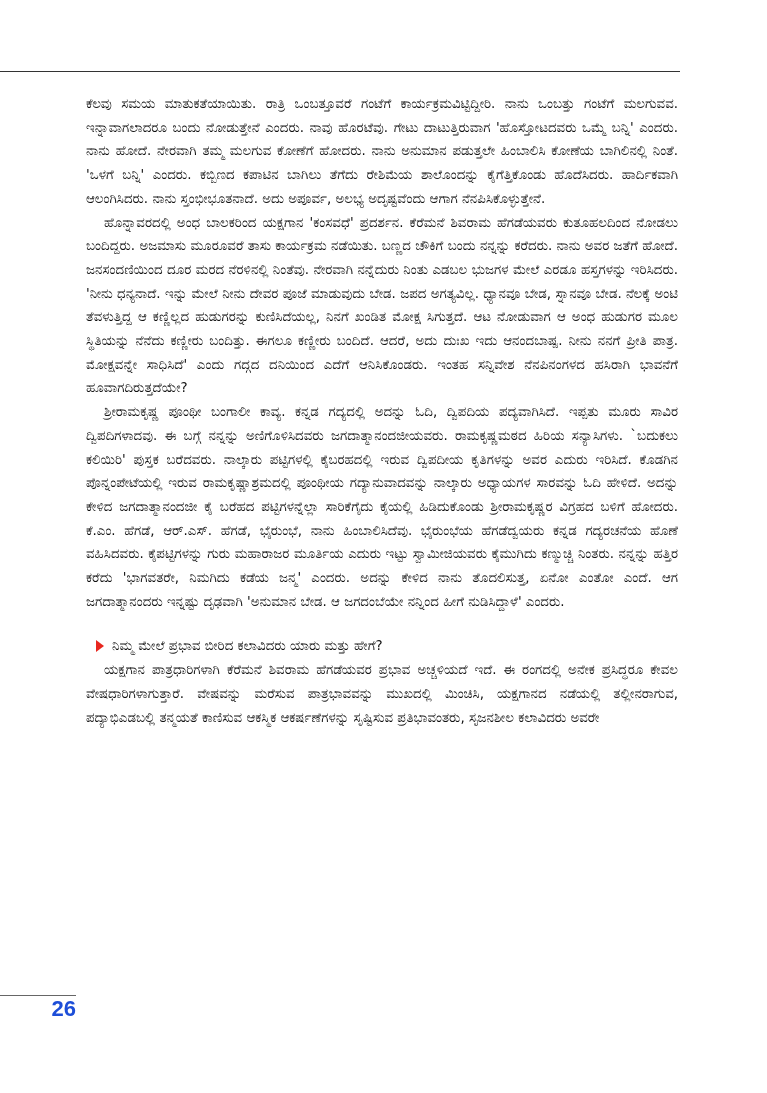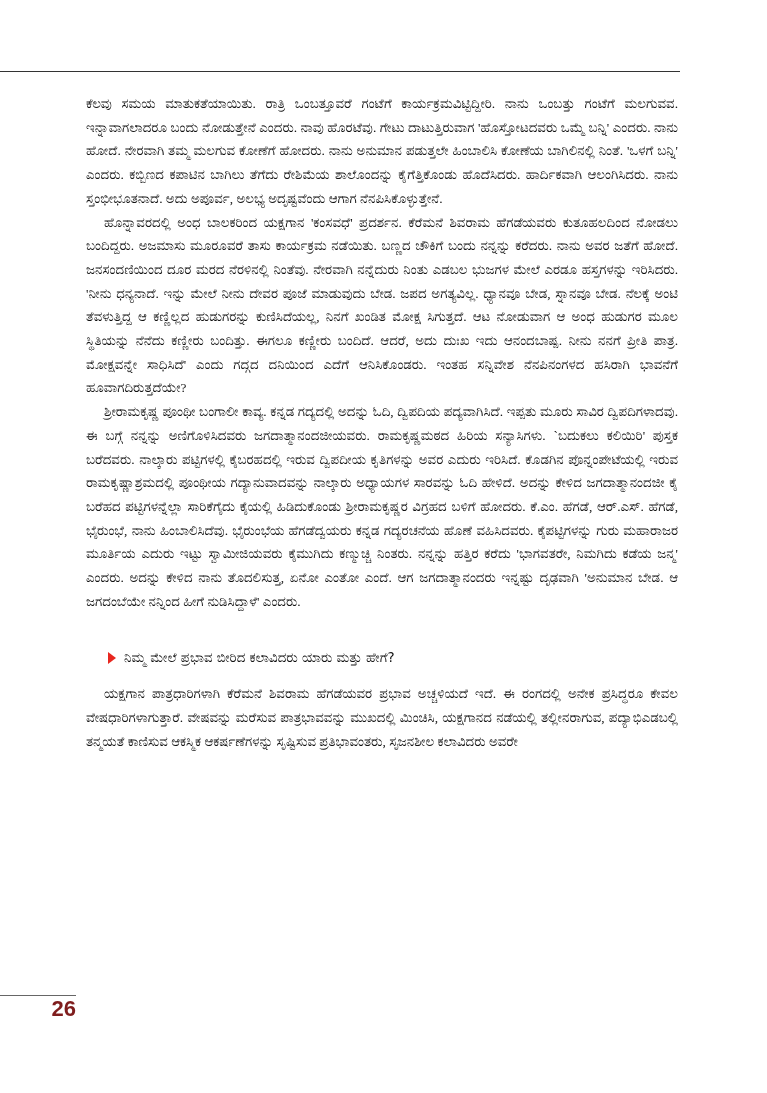--- a/index.html
+++ b/index.html
@@ -1,29 +1,29 @@
 <!DOCTYPE html>
 <html><head>
 <meta charset="utf-8">
 <style>
   html, body { margin:0; padding:0; background:#ffffff; }
   body { width:767px; height:1093px; position:relative; overflow:hidden;
          font-family:"DejaVu Sans", sans-serif; color:#111; }
   .top-rule { position:absolute; left:0; top:71px; width:680px; height:1px; background:#333; }
   .text-block { position:absolute; left:86px; top:92px; width:592px; }
-  .para { margin:0; font-size:13.4px; line-height:23.7px; text-align:justify;font-family:Liberation Serif, serif; }
+  .para { margin:0; font-size:13.4px; line-height:23.7px; text-align:justify; }
   .para.indent { text-indent:18px; }
   .gap { height:21px; }
-  .question { position:relative; margin:12px; font-size:13.4px; line-height:23.7px; padding-left:26px; }
+  .question { position:relative; margin:0; font-size:13.4px; line-height:23.7px; padding-left:26px; }
   .q-marker { position:absolute; left:10px; top:6px; width:0; height:0;
               border-top:6px solid transparent; border-bottom:6px solid transparent;
               border-left:8px solid #e8271f; }
   .footer-rule { position:absolute; left:0; top:995px; width:76px; height:1px; background:#666; }
   .page-number { position:absolute; left:0; top:996px; width:76px; text-align:right;
-                 font-family:"Liberation Sans", sans-serif; font-weight:bold; font-size:22px; color:#7f1d1d; }
+                 font-family:"Liberation Sans", sans-serif; font-weight:bold; font-size:22px; color:#1d4ed8; }
 </style>
 </head>
 <body>
 
 <div class="top-rule"></div>
 
 <div class="text-block">
   <p class="para">ಕೆಲವು ಸಮಯ ಮಾತುಕತೆಯಾಯಿತು. ರಾತ್ರಿ ಒಂಬತ್ತೂವರೆ ಗಂಟೆಗೆ ಕಾರ್ಯಕ್ರಮವಿಟ್ಟಿದ್ದೀರಿ. ನಾನು ಒಂಬತ್ತು ಗಂಟೆಗೆ ಮಲಗುವವ. ಇನ್ನಾವಾಗಲಾದರೂ ಬಂದು ನೋಡುತ್ತೇನೆ ಎಂದರು. ನಾವು ಹೊರಟೆವು. ಗೇಟು ದಾಟುತ್ತಿರುವಾಗ 'ಹೊಸ್ತೋಟದವರು ಒಮ್ಮೆ ಬನ್ನಿ' ಎಂದರು. ನಾನು ಹೋದೆ. ನೇರವಾಗಿ ತಮ್ಮ ಮಲಗುವ ಕೋಣೆಗೆ ಹೋದರು. ನಾನು ಅನುಮಾನ ಪಡುತ್ತಲೇ ಹಿಂಬಾಲಿಸಿ ಕೋಣೆಯ ಬಾಗಿಲಿನಲ್ಲಿ ನಿಂತೆ. 'ಒಳಗೆ ಬನ್ನಿ' ಎಂದರು. ಕಬ್ಬಿಣದ ಕಪಾಟಿನ ಬಾಗಿಲು ತೆಗೆದು ರೇಶಿಮೆಯ ಶಾಲೊಂದನ್ನು ಕೈಗೆತ್ತಿಕೊಂಡು ಹೊದೆಸಿದರು. ಹಾರ್ದಿಕವಾಗಿ ಆಲಂಗಿಸಿದರು. ನಾನು ಸ್ತಂಭೀಭೂತನಾದೆ. ಅದು ಅಪೂರ್ವ, ಅಲಭ್ಯ ಅದೃಷ್ಟವೆಂದು ಆಗಾಗ ನೆನಪಿಸಿಕೊಳ್ಳುತ್ತೇನೆ.</p>
   <p class="para indent">ಹೊನ್ನಾವರದಲ್ಲಿ ಅಂಧ ಬಾಲಕರಿಂದ ಯಕ್ಷಗಾನ 'ಕಂಸವಧೆ' ಪ್ರದರ್ಶನ. ಕೆರೆಮನೆ ಶಿವರಾಮ ಹೆಗಡೆಯವರು ಕುತೂಹಲದಿಂದ ನೋಡಲು ಬಂದಿದ್ದರು. ಅಜಮಾಸು ಮೂರೂವರೆ ತಾಸು ಕಾರ್ಯಕ್ರಮ ನಡೆಯಿತು. ಬಣ್ಣದ ಚೌಕಿಗೆ ಬಂದು ನನ್ನನ್ನು ಕರೆದರು. ನಾನು ಅವರ ಜತೆಗೆ ಹೋದೆ. ಜನಸಂದಣಿಯಿಂದ ದೂರ ಮರದ ನೆರಳಿನಲ್ಲಿ ನಿಂತೆವು. ನೇರವಾಗಿ ನನ್ನೆದುರು ನಿಂತು ಎಡಬಲ ಭುಜಗಳ ಮೇಲೆ ಎರಡೂ ಹಸ್ತಗಳನ್ನು ಇರಿಸಿದರು. 'ನೀನು ಧನ್ಯನಾದೆ. ಇನ್ನು ಮೇಲೆ ನೀನು ದೇವರ ಪೂಜೆ ಮಾಡುವುದು ಬೇಡ. ಜಪದ ಅಗತ್ಯವಿಲ್ಲ. ಧ್ಯಾನವೂ ಬೇಡ, ಸ್ನಾನವೂ ಬೇಡ. ನೆಲಕ್ಕೆ ಅಂಟಿ ತೆವಳುತ್ತಿದ್ದ ಆ ಕಣ್ಣಿಲ್ಲದ ಹುಡುಗರನ್ನು ಕುಣಿಸಿದೆಯಲ್ಲ, ನಿನಗೆ ಖಂಡಿತ ಮೋಕ್ಷ ಸಿಗುತ್ತದೆ. ಆಟ ನೋಡುವಾಗ ಆ ಅಂಧ ಹುಡುಗರ ಮೂಲ ಸ್ಥಿತಿಯನ್ನು ನೆನೆದು ಕಣ್ಣೀರು ಬಂದಿತ್ತು. ಈಗಲೂ ಕಣ್ಣೀರು ಬಂದಿದೆ. ಆದರೆ, ಅದು ದುಃಖ ಇದು ಆನಂದಬಾಷ್ಪ. ನೀನು ನನಗೆ ಪ್ರೀತಿ ಪಾತ್ರ. ಮೋಕ್ಷವನ್ನೇ ಸಾಧಿಸಿದೆ' ಎಂದು ಗದ್ಗದ ದನಿಯಿಂದ ಎದೆಗೆ ಆನಿಸಿಕೊಂಡರು. ಇಂತಹ ಸನ್ನಿವೇಶ ನೆನಪಿನಂಗಳದ ಹಸಿರಾಗಿ ಭಾವನೆಗೆ ಹೂವಾಗದಿರುತ್ತದೆಯೇ?</p>
   <p class="para indent">ಶ್ರೀರಾಮಕೃಷ್ಣ ಪೂಂಥೀ ಬಂಗಾಲೀ ಕಾವ್ಯ. ಕನ್ನಡ ಗದ್ಯದಲ್ಲಿ ಅದನ್ನು ಓದಿ, ದ್ವಿಪದಿಯ ಪದ್ಯವಾಗಿಸಿದೆ. ಇಪ್ಪತು ಮೂರು ಸಾವಿರ ದ್ವಿಪದಿಗಳಾದವು. ಈ ಬಗ್ಗೆ ನನ್ನನ್ನು ಅಣಿಗೊಳಿಸಿದವರು ಜಗದಾತ್ಮಾನಂದಜೀಯವರು. ರಾಮಕೃಷ್ಣಮಠದ ಹಿರಿಯ ಸನ್ಯಾಸಿಗಳು. `ಬದುಕಲು ಕಲಿಯಿರಿ' ಪುಸ್ತಕ ಬರೆದವರು. ನಾಲ್ಕಾರು ಪಟ್ಟಿಗಳಲ್ಲಿ ಕೈಬರಹದಲ್ಲಿ ಇರುವ ದ್ವಿಪದೀಯ ಕೃತಿಗಳನ್ನು ಅವರ ಎದುರು ಇರಿಸಿದೆ. ಕೊಡಗಿನ ಪೊನ್ನಂಪೇಟೆಯಲ್ಲಿ ಇರುವ ರಾಮಕೃಷ್ಣಾಶ್ರಮದಲ್ಲಿ ಪೂಂಥೀಯ ಗದ್ಯಾನುವಾದವನ್ನು ನಾಲ್ಕಾರು ಅಧ್ಯಾಯಗಳ ಸಾರವನ್ನು ಓದಿ ಹೇಳಿದೆ. ಅದನ್ನು ಕೇಳಿದ ಜಗದಾತ್ಮಾನಂದಜೀ ಕೈ ಬರೆಹದ ಪಟ್ಟಿಗಳನ್ನೆಲ್ಲಾ ಸಾರಿಕೆಗೈದು ಕೈಯಲ್ಲಿ ಹಿಡಿದುಕೊಂಡು ಶ್ರೀರಾಮಕೃಷ್ಣರ ವಿಗ್ರಹದ ಬಳಿಗೆ ಹೋದರು. ಕೆ.ಎಂ. ಹೆಗಡೆ, ಆರ್.ಎಸ್. ಹೆಗಡೆ, ಭೈರುಂಭೆ, ನಾನು ಹಿಂಬಾಲಿಸಿದೆವು. ಭೈರುಂಭೆಯ ಹೆಗಡೆದ್ವಯರು ಕನ್ನಡ ಗದ್ಯರಚನೆಯ ಹೊಣೆ ವಹಿಸಿದವರು. ಕೈಪಟ್ಟಿಗಳನ್ನು ಗುರು ಮಹಾರಾಜರ ಮೂರ್ತಿಯ ಎದುರು ಇಟ್ಟು ಸ್ವಾಮೀಜಿಯವರು ಕೈಮುಗಿದು ಕಣ್ಮುಚ್ಚಿ ನಿಂತರು. ನನ್ನನ್ನು ಹತ್ತಿರ ಕರೆದು 'ಭಾಗವತರೇ, ನಿಮಗಿದು ಕಡೆಯ ಜನ್ಮ' ಎಂದರು. ಅದನ್ನು ಕೇಳಿದ ನಾನು ತೊದಲಿಸುತ್ತ, ಏನೋ ಎಂತೋ ಎಂದೆ. ಆಗ ಜಗದಾತ್ಮಾನಂದರು ಇನ್ನಷ್ಟು ದೃಢವಾಗಿ 'ಅನುಮಾನ ಬೇಡ. ಆ ಜಗದಂಬೆಯೇ ನನ್ನಿಂದ ಹೀಗೆ ನುಡಿಸಿದ್ದಾಳೆ' ಎಂದರು.</p>

